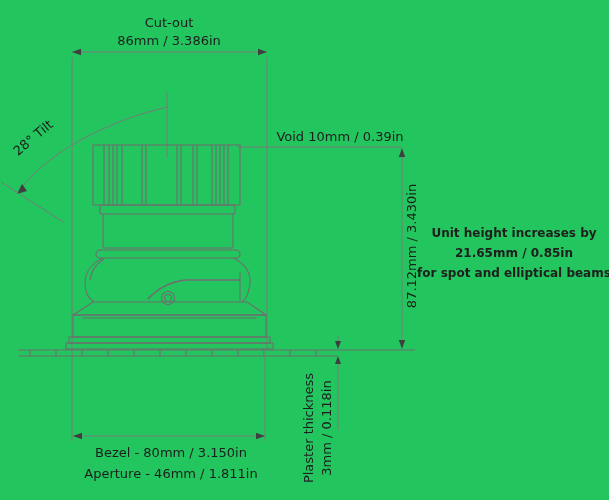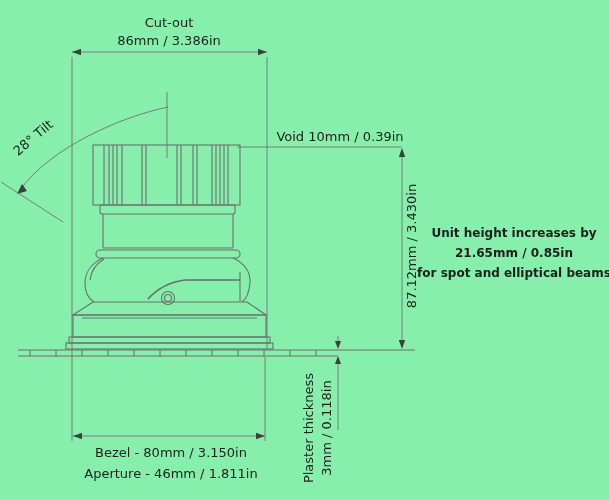--- a/index.html
+++ b/index.html
@@ -1,19 +1,19 @@
 <!DOCTYPE html>
 <html><head>
 <meta charset="utf-8">
 <style>
   html,body{margin:0;padding:0;background:#ffffff;}
   .canvas{
     position:relative;
     width:609px;height:500px;
-    background:#86efac;
+    background:#22c55e;
     overflow:hidden;
     font-family:"DejaVu Sans", sans-serif;
   }
   svg{display:block;}
   .outline{stroke:#6e6e6e;stroke-width:1.1;fill:none;}
   .thick{stroke:#6e6e6e;stroke-width:1.7;fill:none;}
   .dim{stroke:#7a7a7a;stroke-width:1;fill:none;}
   .arrow{fill:#3f3f3f;stroke:none;}
   text{fill:#1e1e1e;font-family:"DejaVu Sans", sans-serif;}
   .lbl{font-size:13px;}

